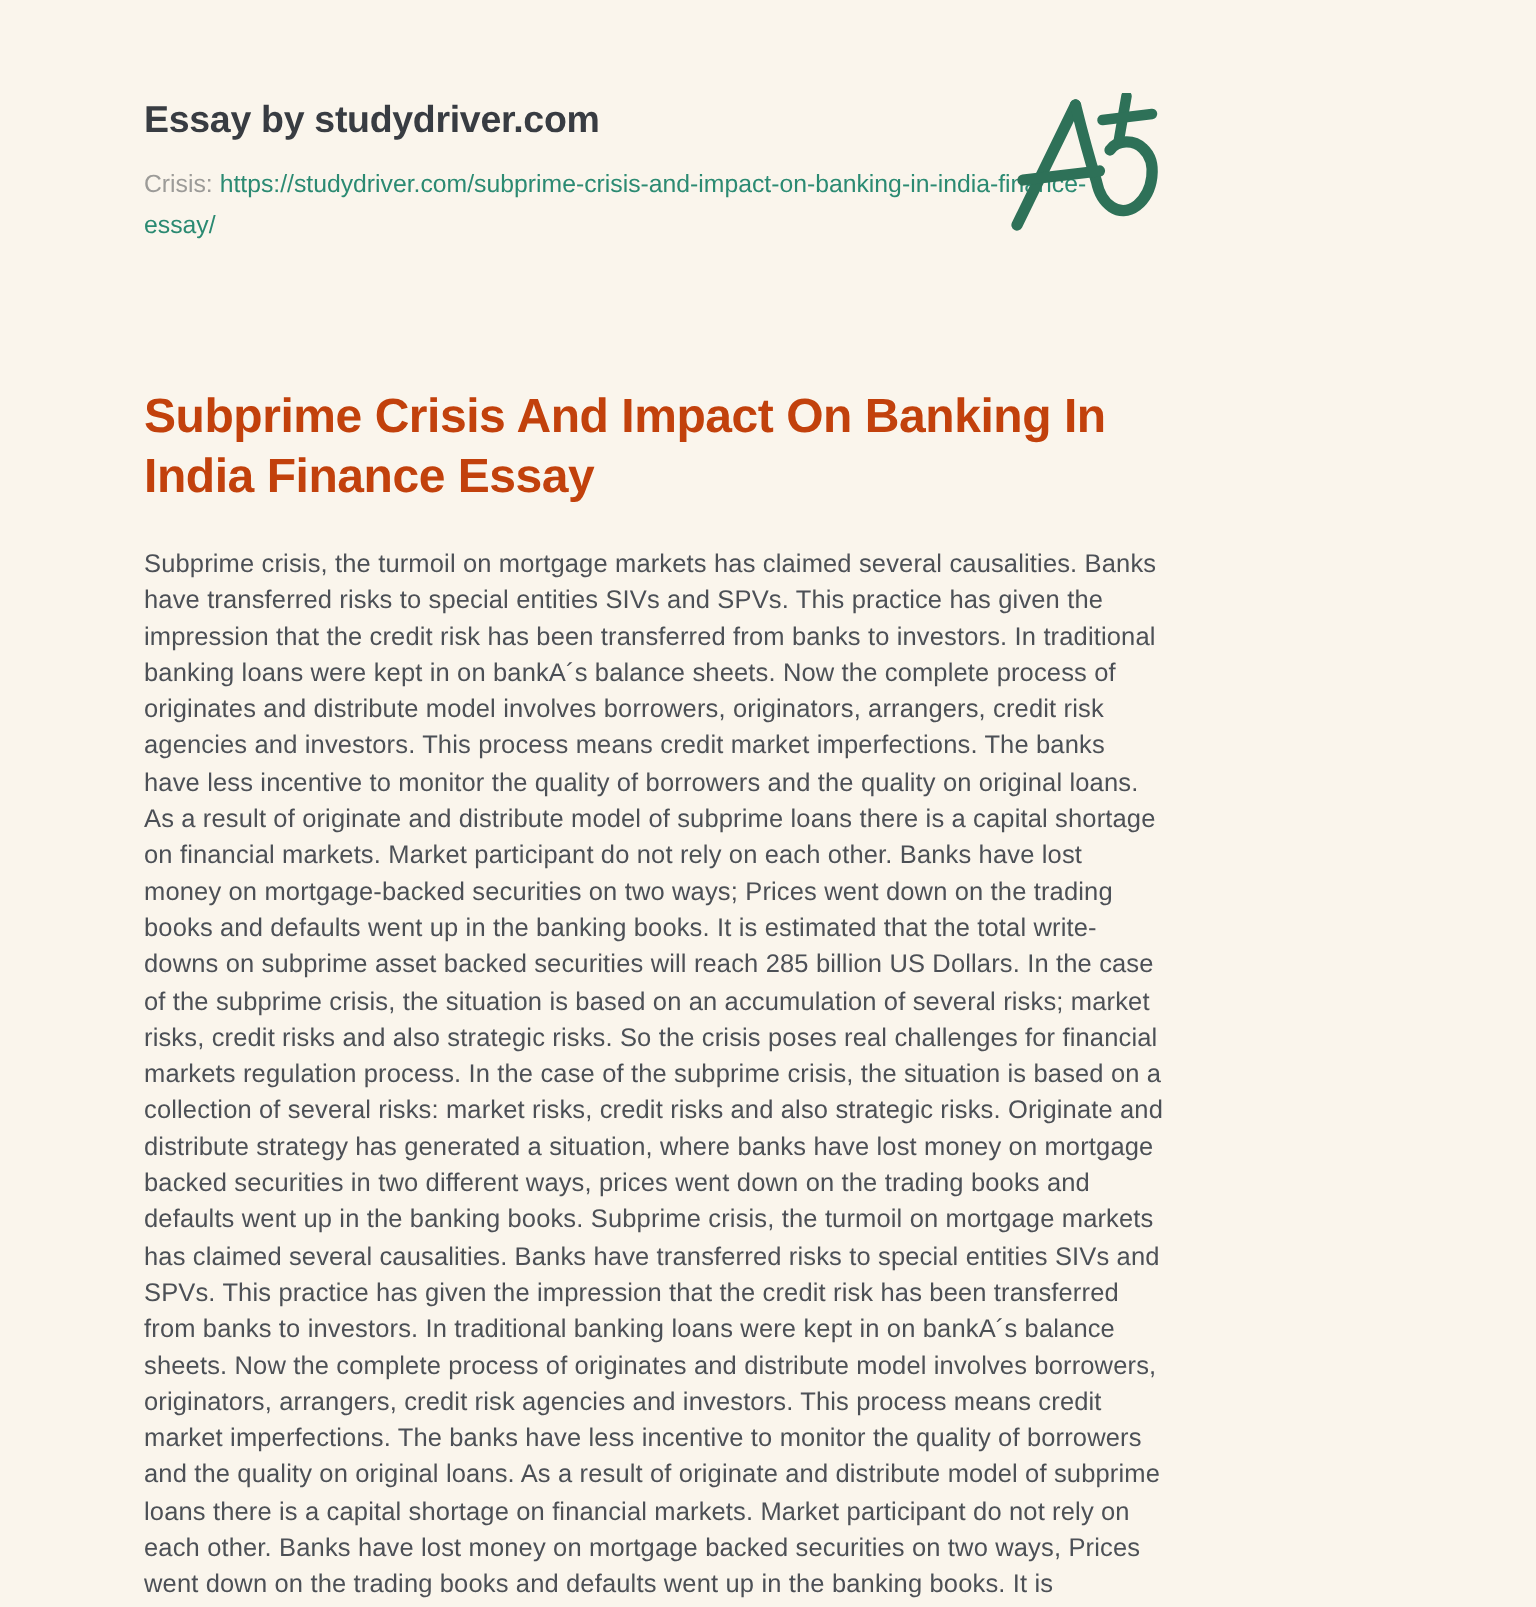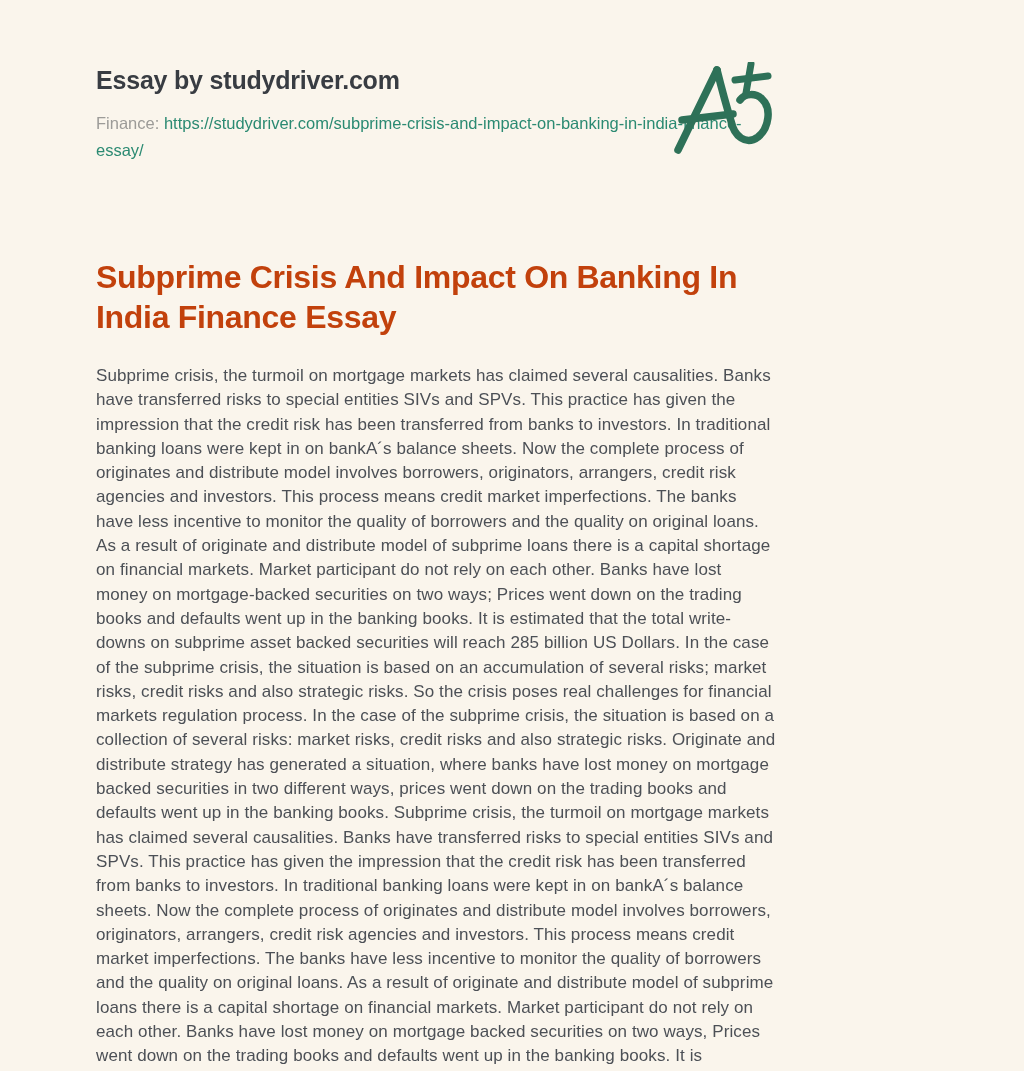--- a/index.html
+++ b/index.html
@@ -63,21 +63,21 @@
     letter-spacing: 0.1px;
   }
 </style>
 </head>
 <body>
 
 <div class="page">
 
   <h2 class="byline">Essay by studydriver.com</h2>
 
-  <p class="source"><span>Finance:</span>
+  <p class="source"><span>Crisis:</span>
     <a class="source-link">https://studydriver.com/subprime-crisis-and-impact-on-banking-in-india-finance-essay/</a></p>
 
   <svg class="logo" viewBox="0 0 104 96" fill="none" aria-hidden="true">
 
     <path d="M4 88 L43 8" stroke="#2e7158" stroke-width="7.5" stroke-linecap="round"></path>
 
     <path d="M43 8 C48 28 53 46 57 59 C60 74 72 84 84 75 C95 66 98 46 88 37 C82 31 71 31 66 38" stroke="#2e7158" stroke-width="7.5" stroke-linecap="round"></path>
 
     <path d="M8 58 L59 52" stroke="#2e7158" stroke-width="7.5" stroke-linecap="round"></path>
 

